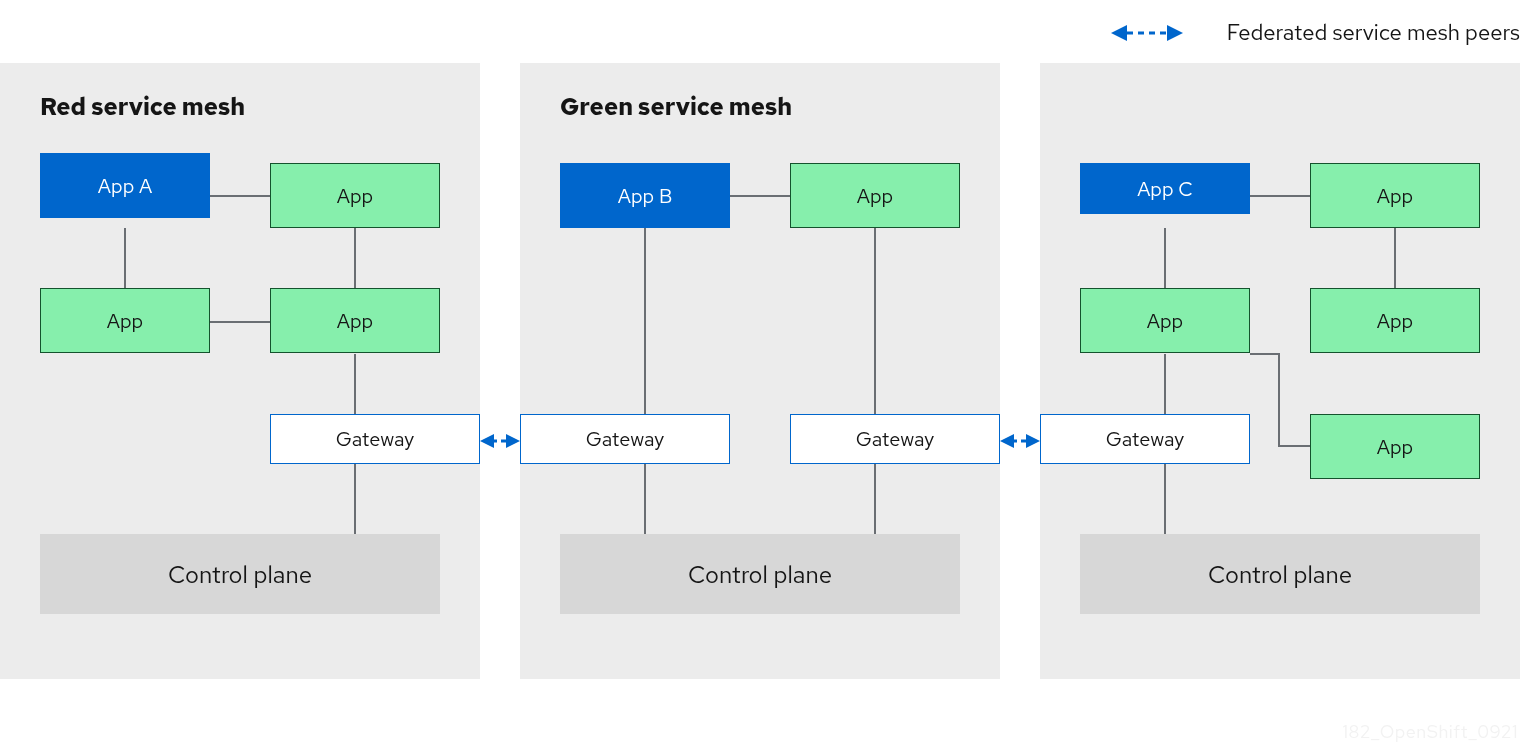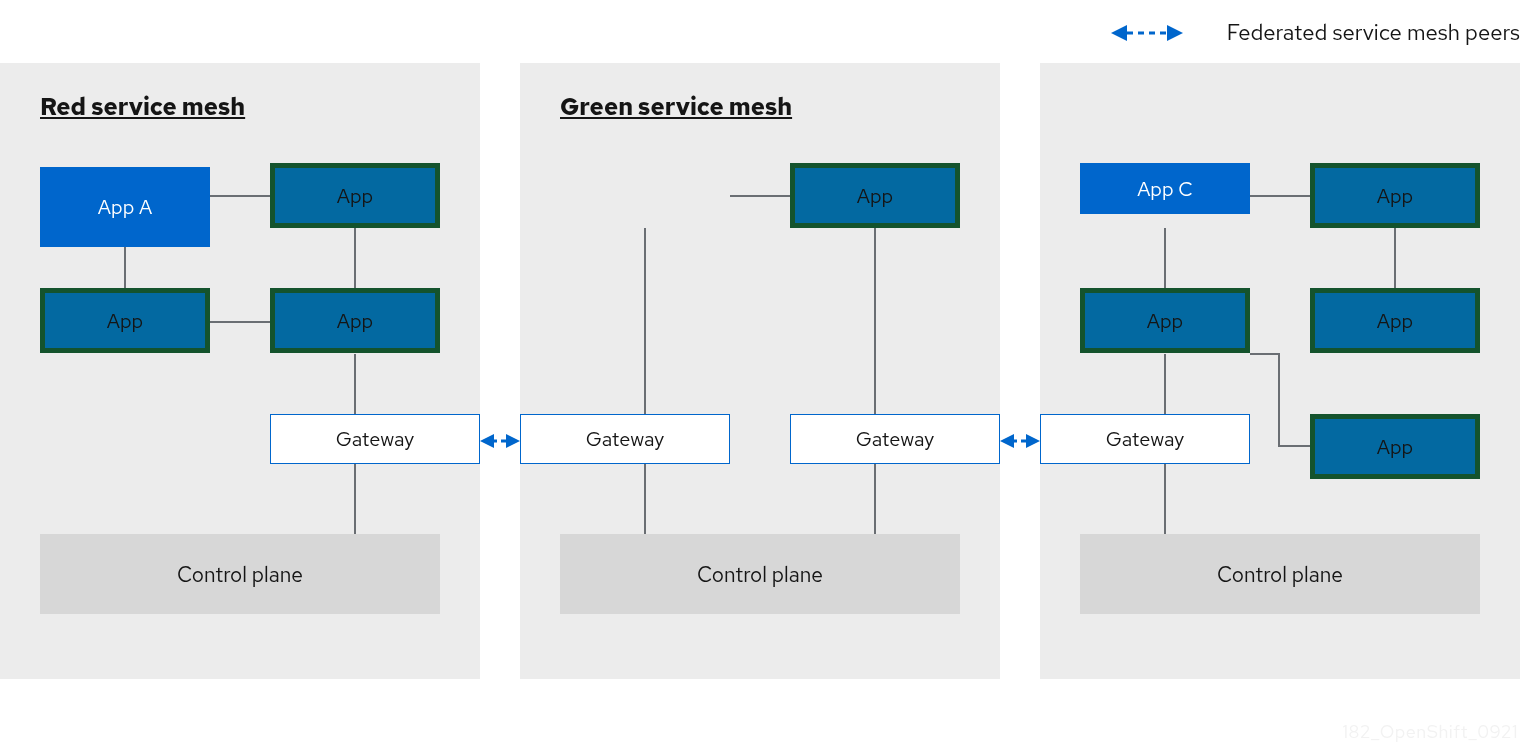--- a/index.html
+++ b/index.html
@@ -21,42 +21,42 @@
   .legend svg { margin-right:14px; }
   .mesh {
     position:absolute;
     top:63px;
     width:480px; height:616px;
     background:#ececec;
   }
   .mesh-title {
     position:absolute;
     top:28px; left:40px;
-    font-size:24px; font-weight:700;text-decoration:underline;
+    font-size:24px; font-weight:700;
   }
   .box {
     position:absolute;
-    background:#0369a1;
+    background:#86efac;
     display:flex; align-items:center; justify-content:center;
     font-size:20px;
-    border:5px solid #14532d;
+    border:1px solid #14532d;
   }
   .box.primary { background:#0066cc; color:#ffffff; border:none; }
   .gateway {
     position:absolute;
     background:#ffffff;
     border:1.5px solid #0066cc;
     display:flex; align-items:center; justify-content:center;
     font-size:20px;
   }
   .cp {
     position:absolute;
     background:#d7d7d7;
     display:flex; align-items:center; justify-content:center;
-    font-size:21px;
+    font-size:24px;
   }
   .hline { position:absolute; height:2px; background:#6a6e73; }
   .vline { position:absolute; width:2px; background:#6a6e73; }
   .watermark {
     position:absolute;
     right:2px; bottom:2px;
     color:#f2f2f2;
     font-size:18px;
     letter-spacing:0.5px;
   }
@@ -77,21 +77,21 @@
 <div class="mesh" style="left:0px">
   <div class="mesh-title">Red service mesh</div>
 
   <div class="hline" style="top:132px; left:210px; width:60px"></div>
   <div class="vline" style="top:165px; left:124px; height:60px"></div>
   <div class="vline" style="top:165px; left:354px; height:60px"></div>
   <div class="hline" style="top:258px; left:210px; width:60px"></div>
   <div class="vline" style="top:291px; left:354px; height:60px"></div>
   <div class="vline" style="top:401px; left:354px; height:70px"></div>
 
-  <div class="box primary" style="top:104px; left:40px; width:170px; height:80px">
+  <div class="box primary" style="top:90px; left:40px; width:170px; height:65px">
       <span>App A</span>
     </div>
   <div class="box" style="top:100px; left:270px; width:170px; height:65px">
       <span>App</span>
     </div>
   <div class="box" style="top:225px; left:40px; width:170px; height:65px">
       <span>App</span>
     </div>
   <div class="box" style="top:225px; left:270px; width:170px; height:65px">
       <span>App</span>
@@ -106,20 +106,23 @@
 
 <div class="mesh" style="left:520px">
   <div class="mesh-title">Green service mesh</div>
 
   <div class="hline" style="top:132px; left:210px; width:60px"></div>
   <div class="vline" style="top:165px; left:124px; height:186px"></div>
   <div class="vline" style="top:165px; left:354px; height:186px"></div>
   <div class="vline" style="top:401px; left:124px; height:70px"></div>
   <div class="vline" style="top:401px; left:354px; height:70px"></div>
 
+  <div class="box primary" style="top:100px; left:40px; width:170px; height:65px">
+      <span>App B</span>
+    </div>
   <div class="box" style="top:100px; left:270px; width:170px; height:65px">
       <span>App</span>
     </div>
   <div class="gateway" style="top:351px; left:0px;  width:210px; height:50px">
       <span>Gateway</span>
     </div>
   <div class="gateway" style="top:351px; left:270px; width:210px; height:50px">
       <span>Gateway</span>
     </div>
   <div class="cp" style="top:471px; left:40px; width:400px; height:80px">

